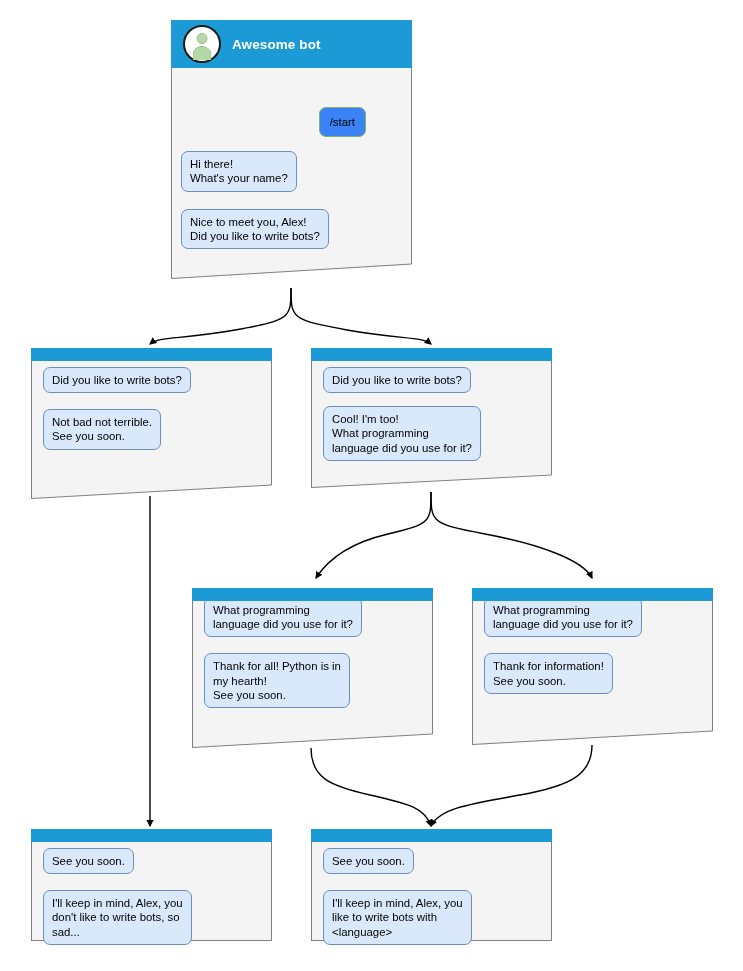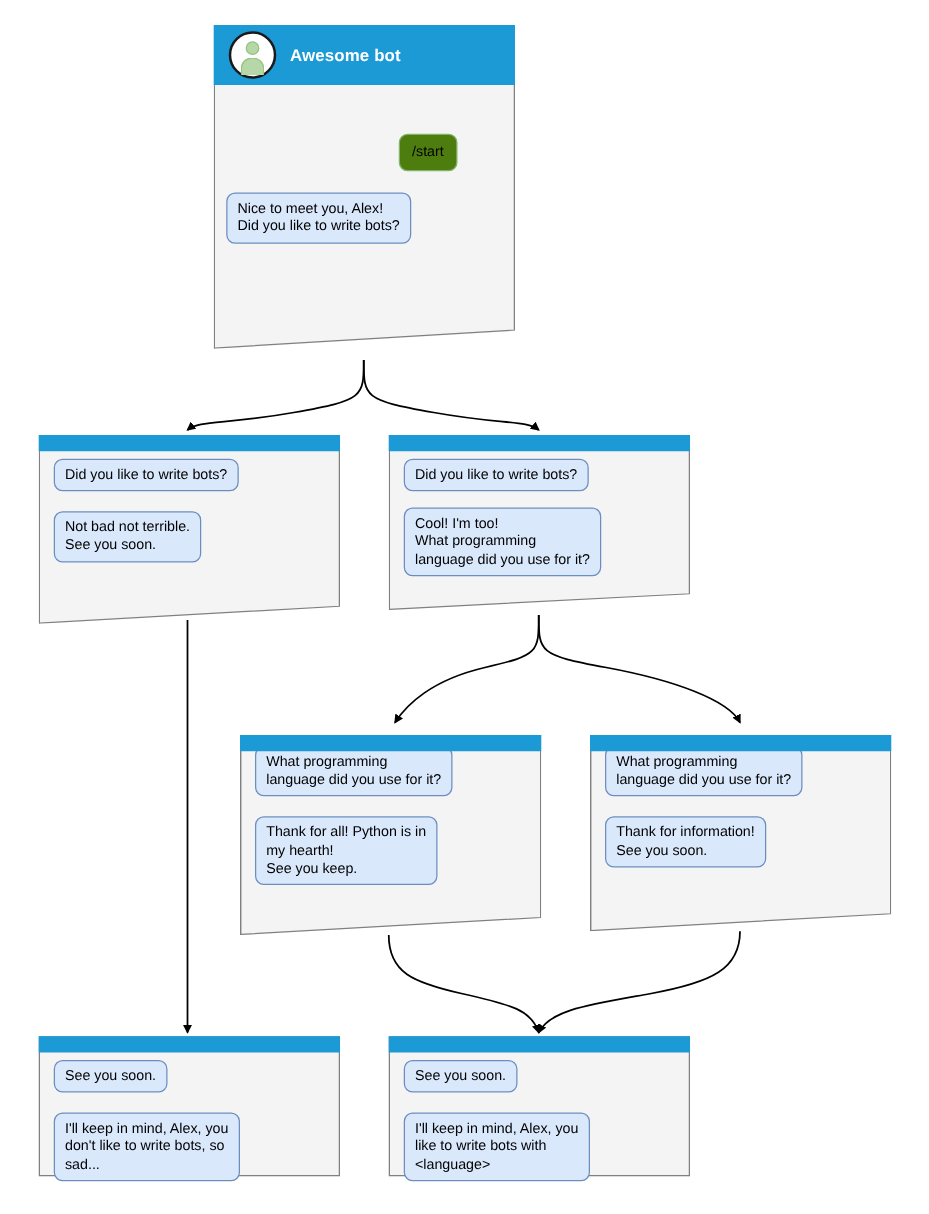--- a/index.html
+++ b/index.html
@@ -83,21 +83,21 @@
     border-radius:7px;
     padding:5px 8px 5px 8px;
     box-sizing:border-box;
     white-space:pre-line;
   }
   .bubble.bot{
     background:#dae8fc;
     border:1px solid #6c8ebf;
   }
   .bubble.user{
-    background:#4d7c0f;
+    background:#3b82f6;
     border:1px solid #82b366;
     padding:7px 10px;
     min-width:40px;
     text-align:left;
   }
 </style>
 </head>
 <body>
 
 <svg id="edges" viewBox="0 0 743 971" width="743" height="971" xmlns="http://www.w3.org/2000/svg">
@@ -133,20 +133,24 @@
     <div class="avatar">
       <div class="head"></div>
       <div class="torso"></div>
     </div>
     <div class="node-title">Awesome bot</div>
   </div>
   <div class="chat" style="top:54px;left:9px;right:9px;">
     <div class="msgrow user" style="margin-top:33px;">
       <div class="bubble user" style="margin-right:37px;">/start</div>
     </div>
+    <div class="msgrow bot" style="margin-top:14px;">
+      <div class="bubble bot" style="margin-left:1px;">Hi there!
+What's your name?</div>
+    </div>
     <div class="msgrow bot" style="margin-top:17px;">
       <div class="bubble bot" style="margin-left:1px;">Nice to meet you, Alex!
 Did you like to write bots?</div>
     </div>
   </div>
 </div>
 
 <div class="node skew-left" style="left:31px;top:348px;width:241px;height:151px;">
   <div class="body"></div>
   <svg class="outline" viewBox="0 0 241 151" preserveAspectRatio="none">
@@ -189,21 +193,21 @@
   </svg>
   <div class="header"></div>
   <div class="chat" style="top:13px;left:9px;right:9px;">
     <div class="msgrow bot" style="margin-top:-4px;">
       <div class="bubble bot" style="margin-left:3px;">What programming
 language did you use for it?</div>
     </div>
     <div class="msgrow bot" style="margin-top:16px;">
       <div class="bubble bot" style="margin-left:3px;">Thank for all! Python is in
 my hearth!
-See you keep.</div>
+See you soon.</div>
     </div>
   </div>
 </div>
 
 <div class="node skew-left" style="left:472px;top:588px;width:241px;height:157px;">
   <div class="body"></div>
   <svg class="outline" viewBox="0 0 241 157" preserveAspectRatio="none">
     <polygon points="0.5,0.5 240.5,0.5 240.5,143 0.5,156.5" fill="none" stroke="#808080" stroke-width="1"></polygon>
   </svg>
   <div class="header"></div>

